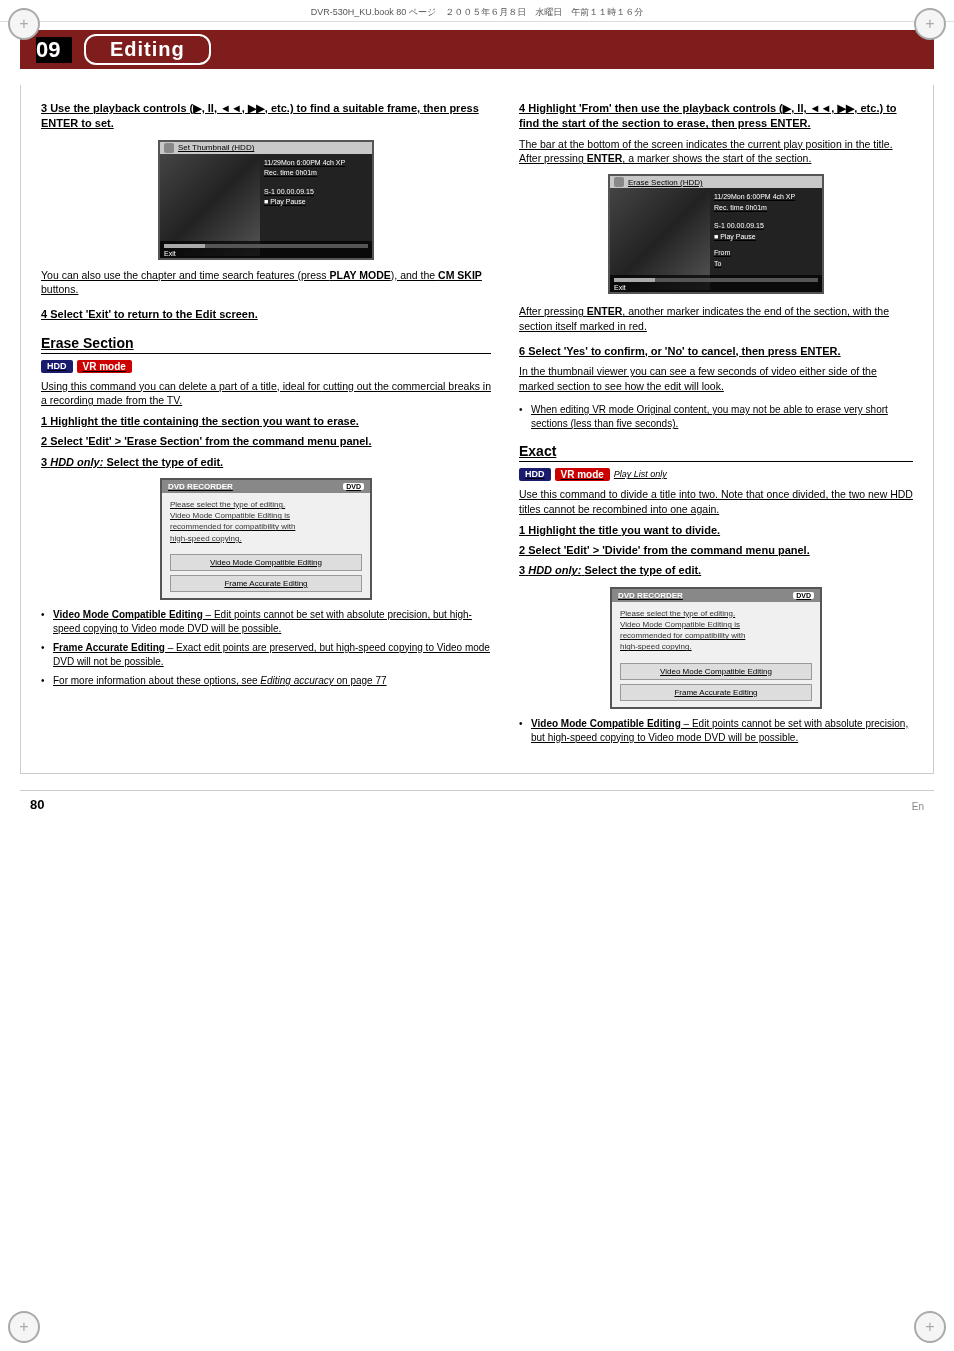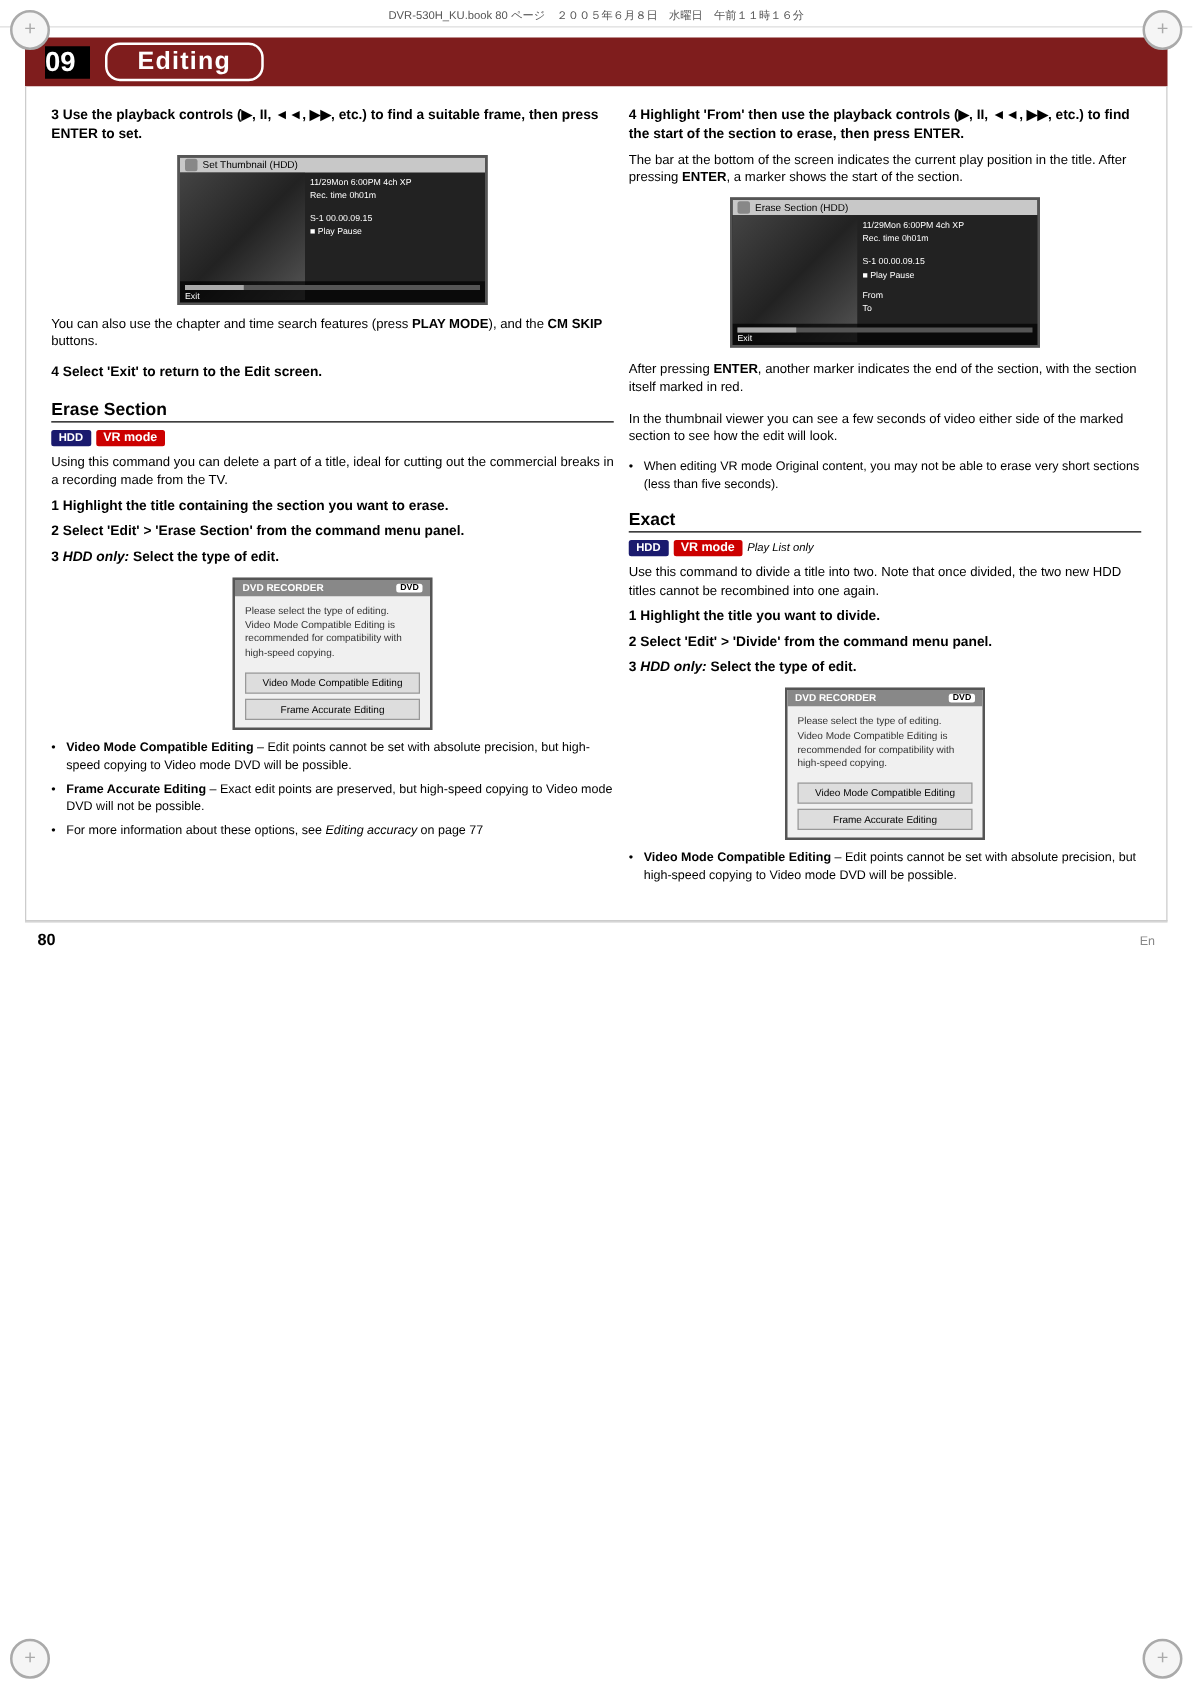--- a/index.html
+++ b/index.html
@@ -36,26 +36,27 @@
       font-weight: bold;
       color: #fff;
       border: 2px solid #fff;
       border-radius: 12px;
       padding: 2px 24px;
       letter-spacing: 1px;
     }
 
     
     .main-content {
-      margin: 0 20px;
+      margin: 16px 20px;
       border: 1px solid #ccc;
       border-top: none;
       padding: 16px 20px 20px 20px;
       display: flex;
-      gap: 12px;
+      gap: 28px;
+      text-decoration: underline;
     }
 
     .left-column {
       width: 450px;
       flex-shrink: 0;
     }
 
     .right-column {
       flex: 1;
     }
@@ -73,21 +74,21 @@
     .step-body {
       font-size: 10.5px;
       line-height: 1.4;
       margin-bottom: 6px;
     }
 
     
     .screen-mockup {
       border: 2px solid #555;
       background: #222;
-      width: 248px;
+      width: 216px;
       height: 120px;
       margin: 8px auto;
       position: relative;
       overflow: hidden;
     }
     .screen-mockup .title-bar {
       background: #c8c8c8;
       color: #000;
       font-size: 8px;
       padding: 1px 4px;
@@ -182,21 +183,21 @@
       color: #000;
       font-size: 9px;
       font-style: italic;
       padding: 1px 0;
     }
 
     
     .dvd-dialog {
       border: 2px solid #555;
       background: #f0f0f0;
-      width: 160px;
+      width: 212px;
       margin: 8px auto;
       font-size: 8px;
       overflow: hidden;
     }
     .dvd-dialog-header {
       background: #888;
       color: #fff;
       display: flex;
       align-items: center;
       justify-content: space-between;
@@ -439,20 +440,23 @@
       </div>
     </div>
 
     <div class="step-block">
       <div class="step-body">
         After pressing <b>ENTER</b>, another marker indicates the end of the section, with the section itself marked in red.
       </div>
     </div>
 
     <div class="step-block">
+      <div class="step-header">
+        <b>6</b>   Select 'Yes' to confirm, or 'No' to cancel, then press <b>ENTER.</b>
+      </div>
       <div class="step-body">In the thumbnail viewer you can see a few seconds of video either side of the marked section to see how the edit will look.</div>
     </div>
 
     <ul class="bullet-list">
       <li>When editing VR mode Original content, you may not be able to erase very short sections (less than five seconds).</li>
     </ul>
 
     <div class="section-heading">Exact</div>
 
     <div class="mode-badges">

